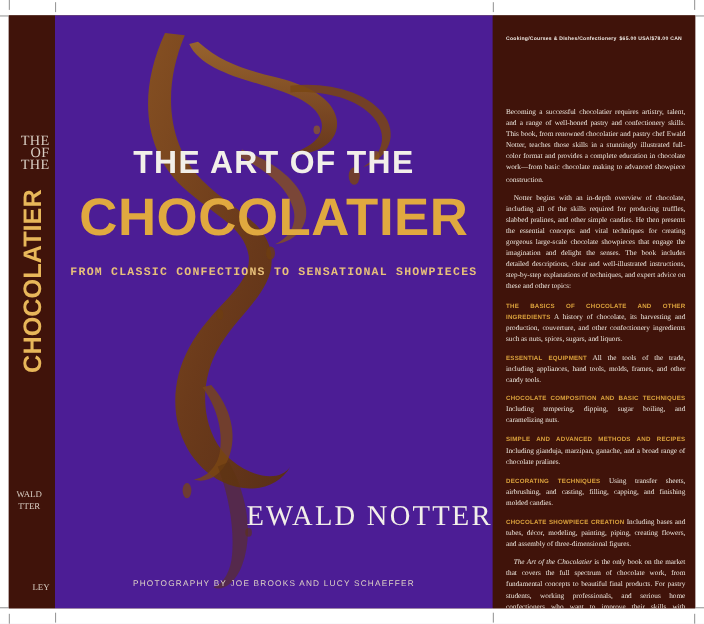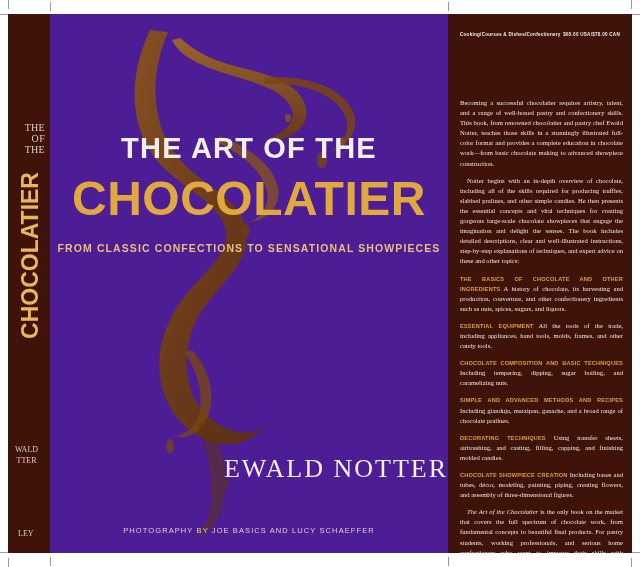--- a/index.html
+++ b/index.html
@@ -33,21 +33,21 @@
     width: 42px; height: 539px;
     background: #40130a;
     overflow: hidden;
   }
   .spine-top {
     position: absolute;
     left: 0; top: 108px;
     width: 42px;
     text-align: right;
     color: #d9cfc4;
-    font-size: 10px;
+    font-size: 13px;
     line-height: 11px;
     letter-spacing: .3px;
     padding-right: 5px;
     box-sizing: border-box;
   }
   .spine-title {
     position: absolute;
     left: -118px;
     top: 228px;
     width: 280px;
@@ -67,23 +67,23 @@
     width: 42px;
     text-align: center;
     color: #d9cfc4;
     font-size: 8px;
     line-height: 11px;
     padding-right: 5px;
     box-sizing: border-box;
   }
   .spine-pub {
     position: absolute;
-    left: 10px; top: 515px;
+    left: 0; top: 515px;
     width: 42px;
-    text-align: left;
+    text-align: right;
     color: #d9cfc4;
     font-size: 8px;
     padding-right: 5px;
     box-sizing: border-box;
   }
   
   .front {
     position: absolute;
     left: 50px; top: 14px;
     width: 398px; height: 539px;
@@ -115,21 +115,21 @@
     font-weight: bold;
     font-size: 48px;
     letter-spacing: 0.5px;
   }
   .front-sub {
     position: absolute;
     left: 0; top: 228px;
     width: 398px;
     text-align: center;
     color: #e8c07a;
-    font-family: Liberation Sans, sans-serif;
+    font-family: Liberation Mono, monospace;
     font-weight: bold;
     font-size: 10.5px;
     letter-spacing: 1.1px;
   }
   .front-author {
     position: absolute;
     left: 0; top: 440px;
     width: 398px;
     text-align: right;
     color: #f2efe9;
@@ -271,21 +271,21 @@
       <ellipse cx="176" cy="470" rx="3" ry="4" fill="#5d3310" opacity="0.6"></ellipse>
 
       <path d="M 158 406 C 176 438 180 474 170 500 C 164 516 152 524 144 520
                C 154 516 160 504 161 490 C 163 466 158 436 148 410 Z" fill="#5d3310" opacity="0.55"></path>
     </svg>
 
     <div class="front-title1">THE ART OF THE</div>
     <div class="front-title2">CHOCOLATIER</div>
     <div class="front-sub">FROM CLASSIC CONFECTIONS TO SENSATIONAL SHOWPIECES</div>
     <div class="front-author">EWALD NOTTER</div>
-    <div class="front-photog">PHOTOGRAPHY BY JOE BASICS AND LUCY SCHAEFFER</div>
+    <div class="front-photog">PHOTOGRAPHY BY JOE BROOKS AND LUCY SCHAEFFER</div>
   </div>
 
   <div class="flap">
 
     <div class="flap-header">
       <span>Cooking/Courses &amp; Dishes/Confectionery</span>
       <span>$65.00 USA/$78.00 CAN</span>
     </div>
 
     <div class="flap-body">

